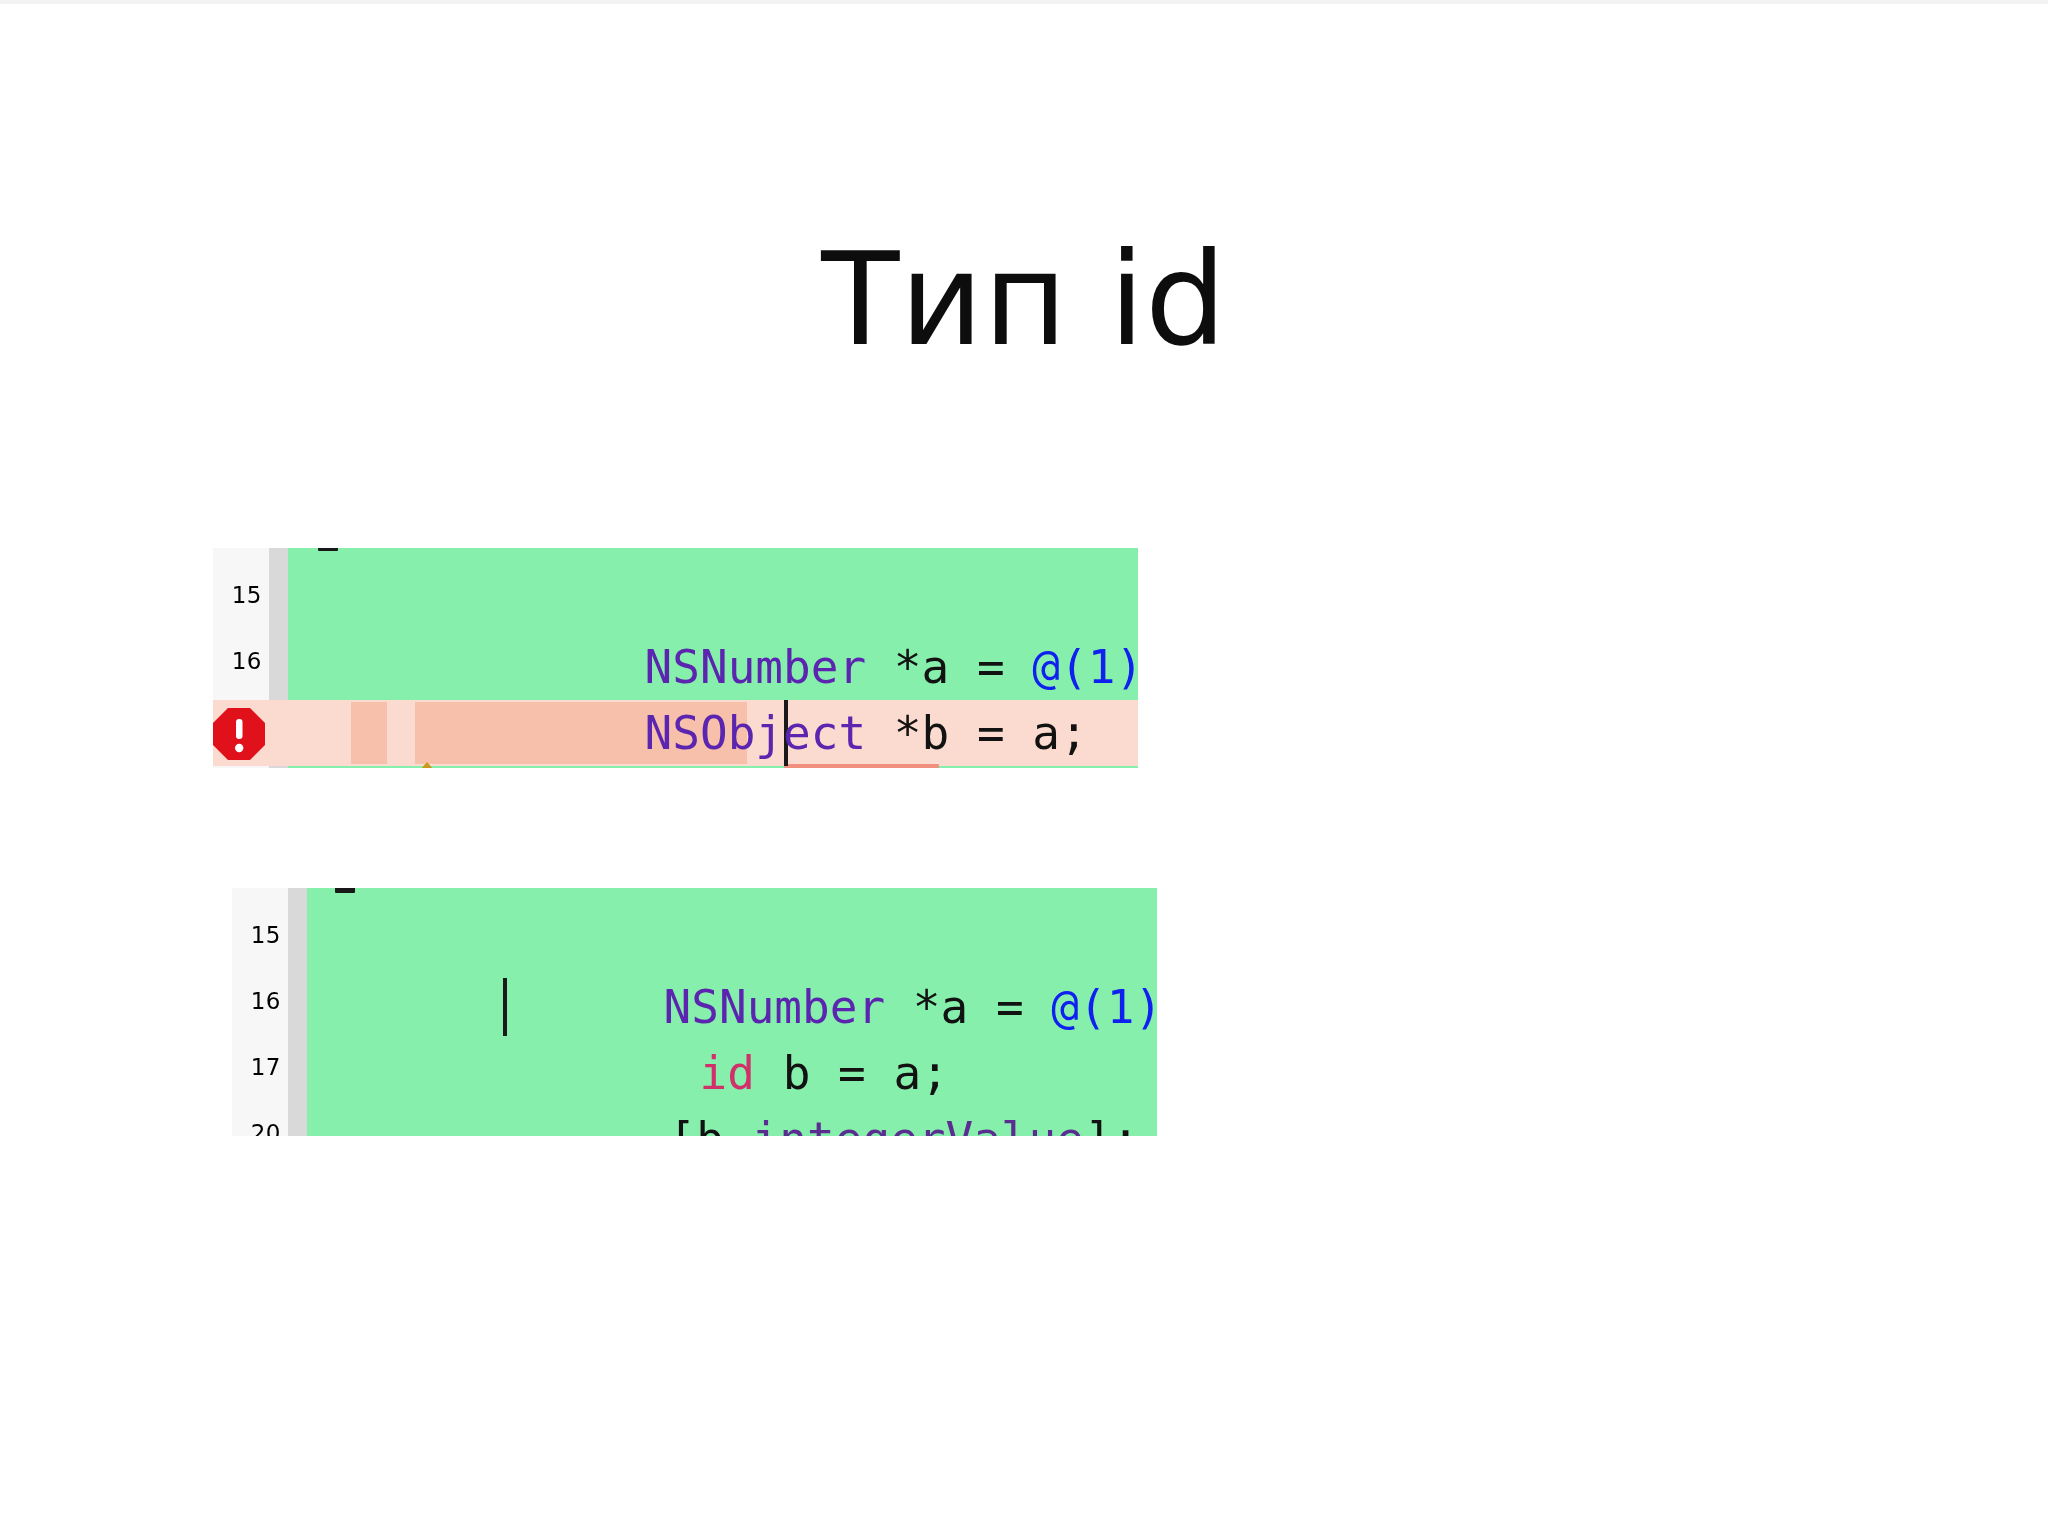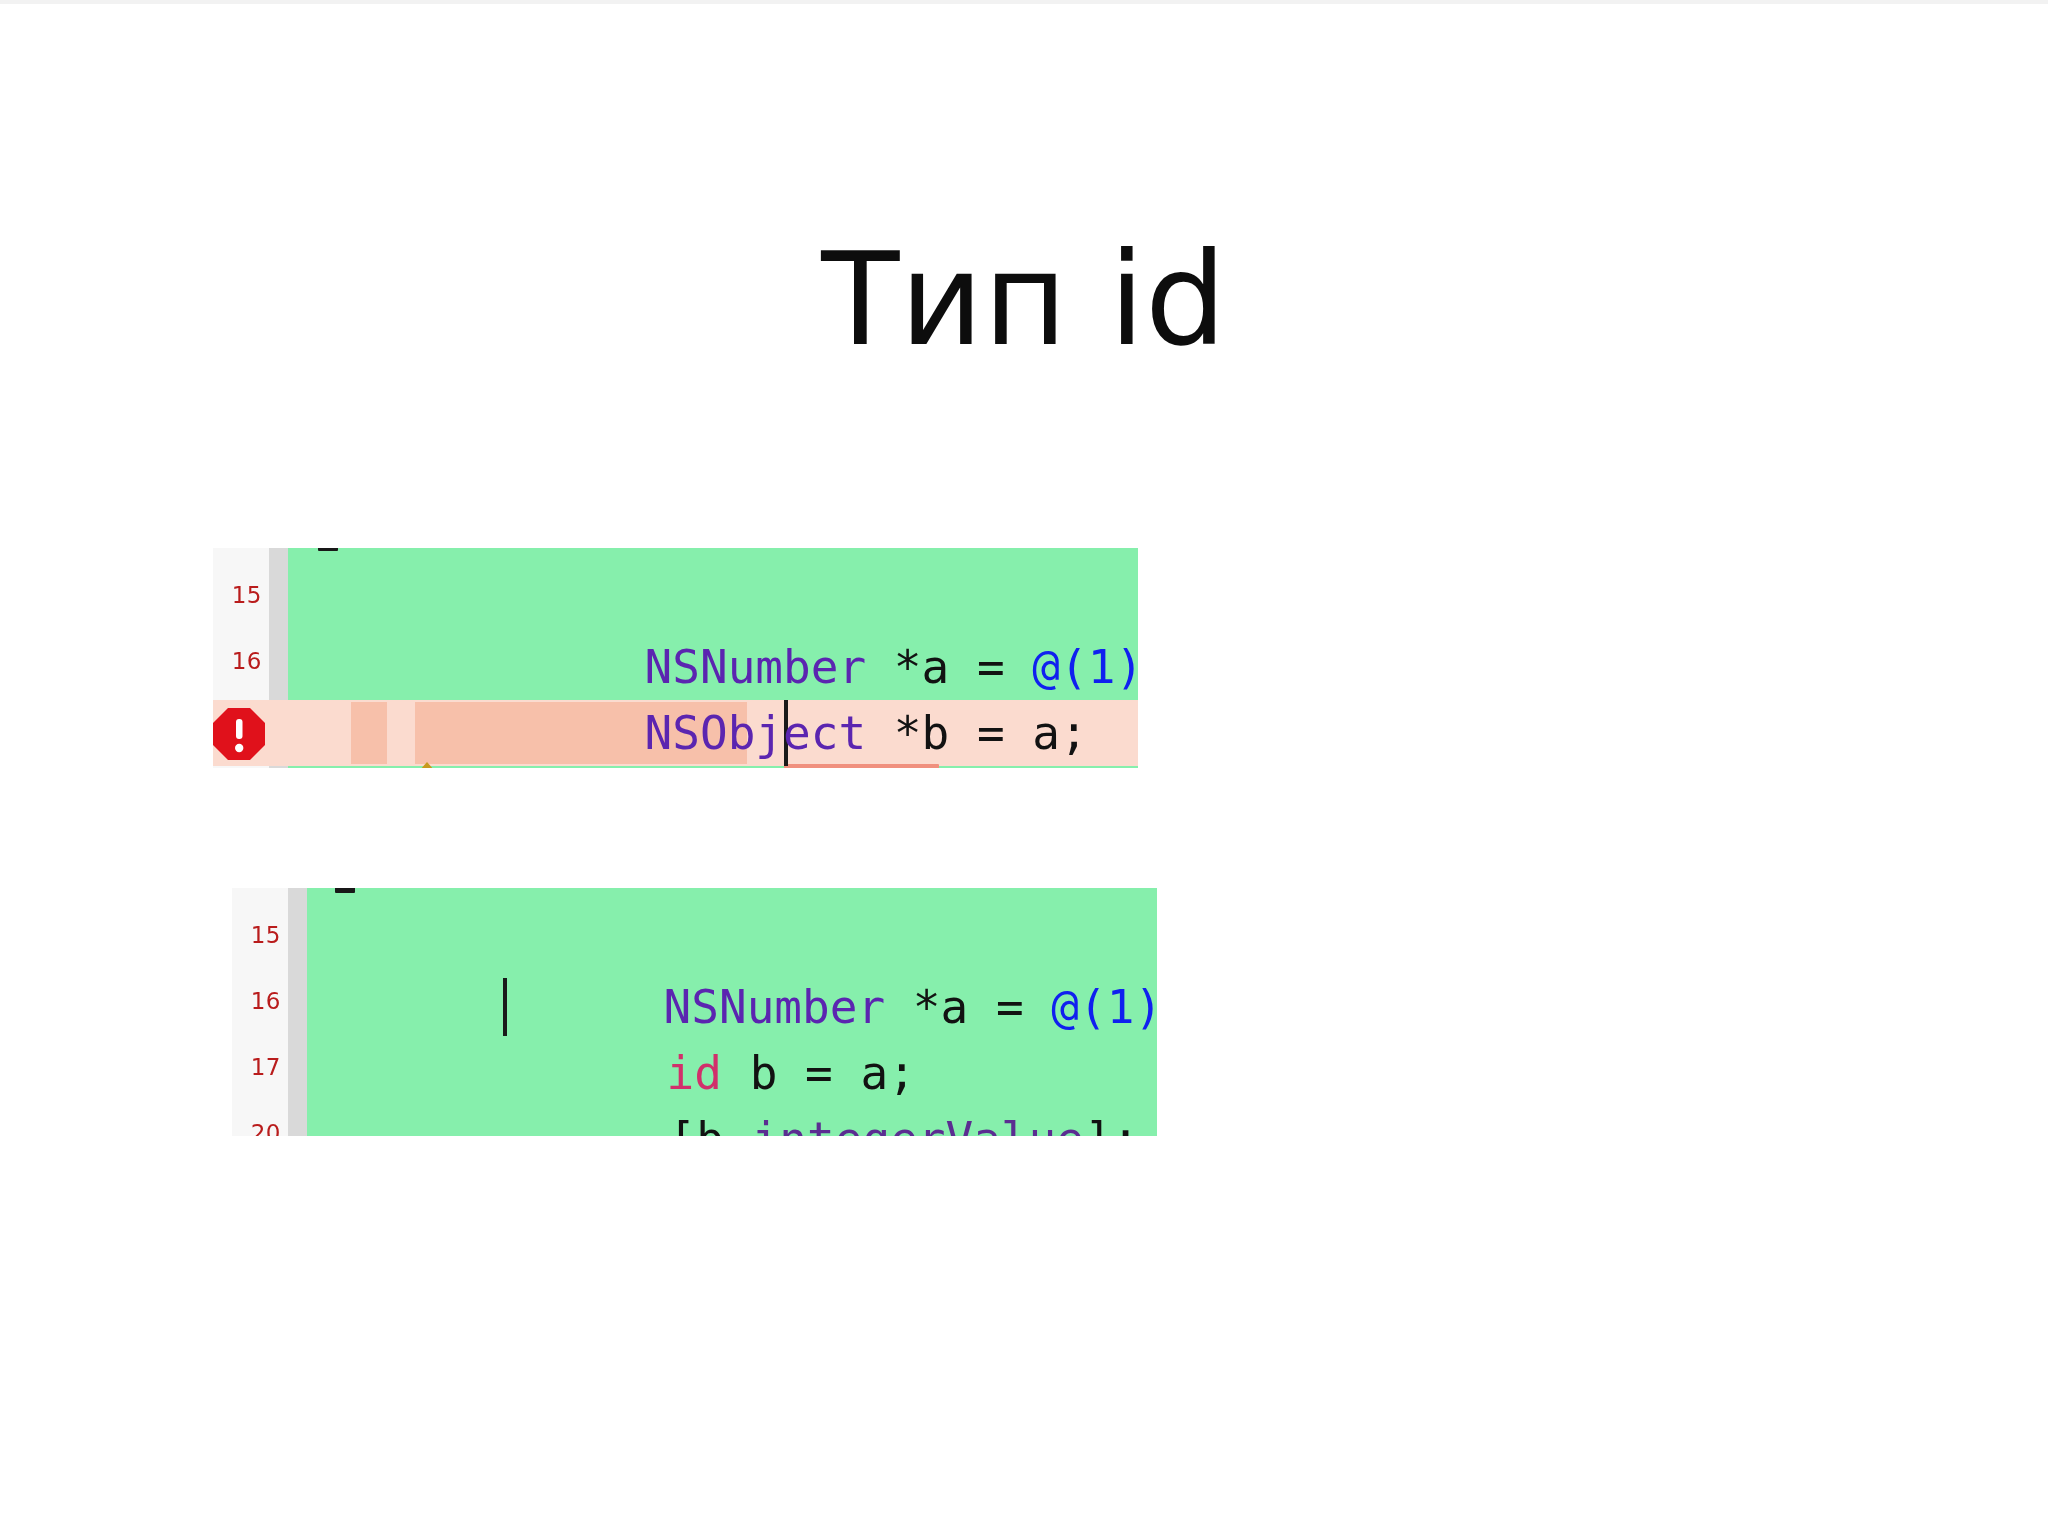--- a/index.html
+++ b/index.html
@@ -66,21 +66,21 @@
     position: absolute;
     top: 0; bottom: 0; right: 0;
     width: 19px;
     background: #d9d9d9;
   }
   .gutter-num {
     position: absolute;
     right: 26px;
     font-family: "DejaVu Sans", "Liberation Sans", sans-serif;
     font-size: 23px;
-    color: #b91c1c;
+    color: #000000;
     text-align: right;
     user-select: none;
     letter-spacing: 0.5px;
   }
 
   .code-area {
     position: relative;
     flex: 1 1 auto;
     background: #86efac;
   }
@@ -92,21 +92,21 @@
     font-size: 46px;
     line-height: 66px;
     letter-spacing: 0px;
     color: #121212;
   }
 
   
   .t-cls   { color: #5b25b0; }           
   .t-lit   { color: #1020ef; }           
   .t-plain { color: #121212; }
-  .t-id    { color: #d1306b; }           
+  .t-id    { color: #d1306b; margin-left: 33px; }           
   .t-sel   { color: #5b2d91; }           
 
   
   .err-band {
     position: absolute;
     background: #fbdbcf;
   }
   .err-underline {
     position: absolute;
     height: 7px;

